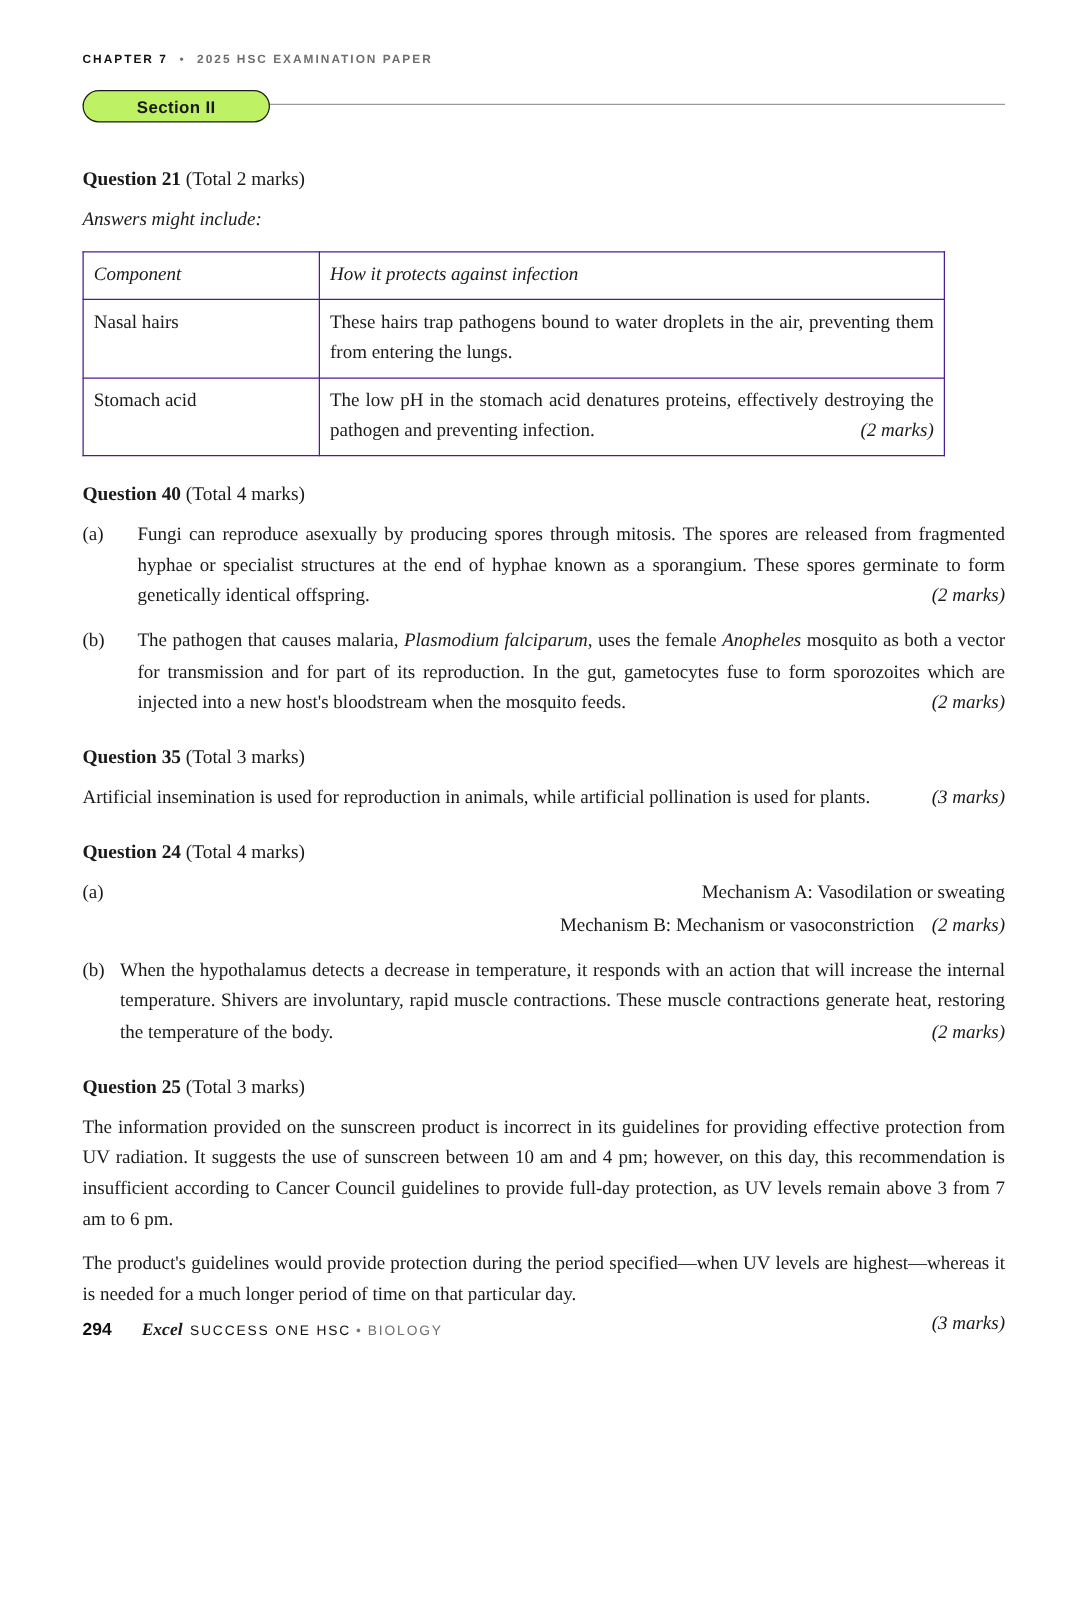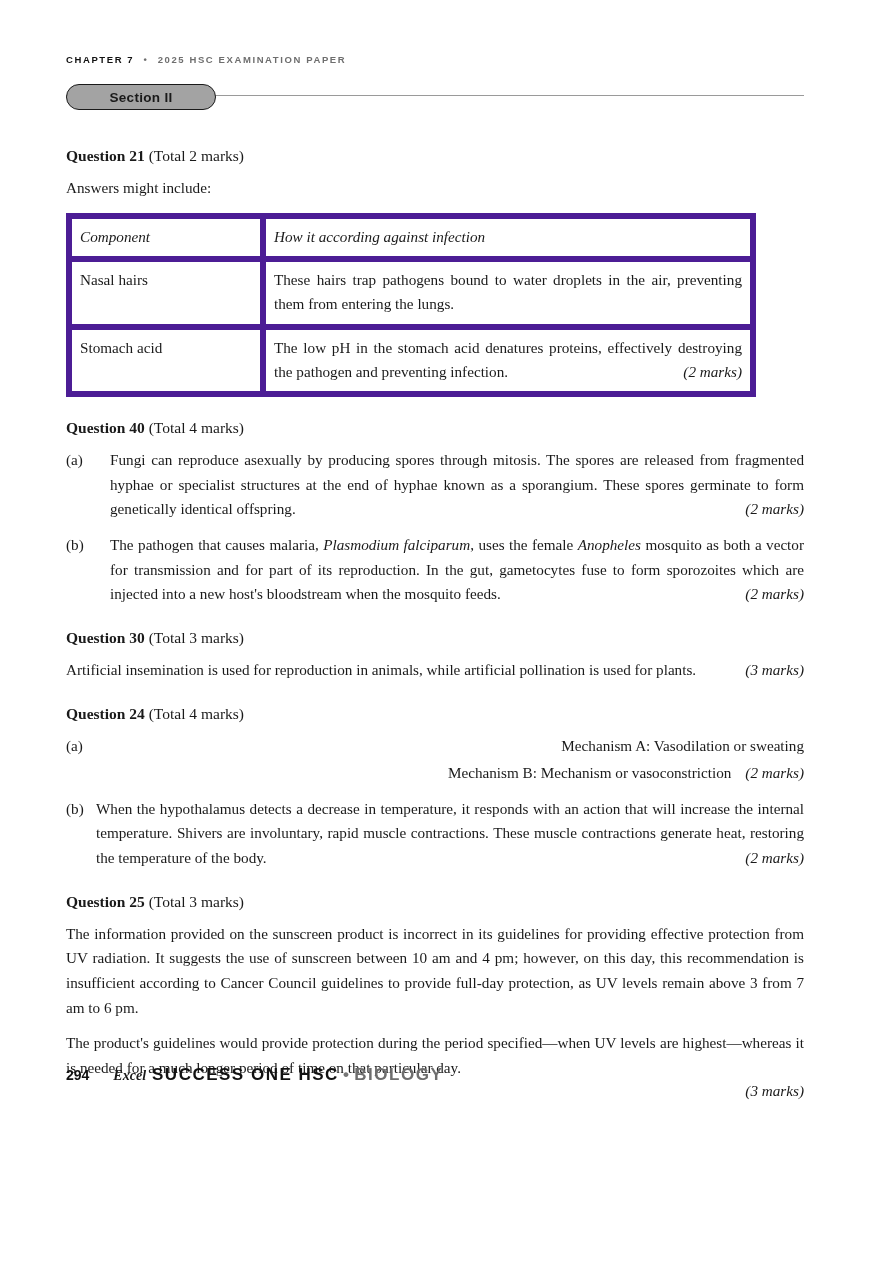--- a/index.html
+++ b/index.html
@@ -10,21 +10,21 @@
     width: 870px;
     height: 1280px;
     background: #ffffff;
     font-family: "Liberation Serif", serif;
     color: #1a1a1a;
     position: relative;
     overflow: hidden;
   }
   .page {
     position: absolute;
-    left: 0; top: 12px;
+    left: 0; top: 0;
     width: 870px;
     height: 1111px;
     box-sizing: border-box;
     padding: 36px 66px 0 66px;
   }
 
   
   .runhead {
     font-family: "Liberation Sans", sans-serif;
     font-size: 9.5px;
@@ -52,21 +52,21 @@
   }
   .section-pill {
     position: absolute;
     left: 0;
     top: -11px;
     box-sizing: border-box;
     height: 26px;
     min-width: 150px;
     border: 1.3px solid #1a1a1a;
     border-radius: 13px;
-    background: #a3a3a3;
+    background: #bef264;
     display: flex;
     align-items: center;
     justify-content: center;
     padding: 0 18px;
     font-family: "Liberation Sans", sans-serif;
     font-size: 13.5px;
     font-weight: bold;
     letter-spacing: 0.3px;
   }
 
@@ -77,31 +77,31 @@
   }
   .q-head .qnum { font-weight: bold; }
   .q-head .qmarks { font-weight: normal; }
 
   .para {
     font-size: 15.2px;
     line-height: 1.62;
     margin: 11px 0 0 0;
     text-align: justify;
   }
-  .para.nojustify { text-align: left; }
+  .para.nojustify { text-align: left; font-style: italic; }
 
   
   table.answer-table {
     margin-top: 12px;
     border-collapse: collapse;
     width: 690px;
     table-layout: fixed;
   }
   table.answer-table td {
-    border: 6px solid #4c1d95;
+    border: 1px solid #4c1d95;
     padding: 6px 8px 7px 8px;
     font-size: 15.2px;
     line-height: 1.6;
     vertical-align: top;
     text-align: justify;
   }
   table.answer-table td.col-a { width: 172px; text-align: left; }
   table.answer-table tr.head td { font-style: italic; }
   .marks-right { float: right; font-style: italic; }
 
@@ -151,22 +151,22 @@
     margin-right: 24px;
   }
   .footer .brand {
     font-family: "Liberation Serif", serif;
     font-style: italic;
     font-weight: bold;
     font-size: 14px;
     margin-right: 6px;
   }
   .footer .rest {
-    font-size: 17px;
-    font-weight: bold;
+    font-size: 11px;
+    font-weight: normal;
     letter-spacing: 1.5px;
     color: #111;
   }
   .footer .dot { color: #777; padding: 0 4px; }
   .footer .subject { color: #6e6e6e; }
 </style>
 </head>
 <body>
 
 <div class="page">
@@ -188,21 +188,21 @@
     <div class="q-head">
       <span class="qnum">Question 21</span>
       <span class="qmarks">(Total 2 marks)</span>
     </div>
     <div class="para nojustify">Answers might include:</div>
 
     <table class="answer-table">
       <tbody>
           <tr class="head">
         <td class="col-a">Component</td>
-        <td>How it according against infection</td>
+        <td>How it protects against infection</td>
       </tr>
       <tr>
         <td class="col-a">Nasal hairs</td>
         <td>These hairs trap pathogens bound to water droplets in the air, preventing them from entering the lungs.</td>
       </tr>
       <tr>
         <td class="col-a">Stomach acid</td>
         <td><span>The low pH in the stomach acid denatures proteins, effectively destroying the pathogen and preventing infection.</span><span class="marks-right">(2 marks)</span></td>
       </tr>
     </tbody>
@@ -221,21 +221,21 @@
     </div>
 
     <div class="item">
       <div class="lbl">(b)</div>
       <div class="body"><span>The pathogen that causes malaria, </span><i>Plasmodium falciparum</i><span>, uses the female </span><i>Anopheles</i><span> mosquito as both a vector for transmission and for part of its reproduction. In the gut, gametocytes fuse to form sporozoites which are injected into a new host's bloodstream when the mosquito feeds.</span><span class="trailing-marks">(2 marks)</span></div>
     </div>
   </div>
 
   <div>
     <div class="q-head">
-      <span class="qnum">Question 30</span>
+      <span class="qnum">Question 35</span>
       <span class="qmarks">(Total 3 marks)</span>
     </div>
     <div class="para"><span>Artificial insemination is used for reproduction in animals, while artificial pollination is used for plants.</span><span class="trailing-marks">(3 marks)</span></div>
   </div>
 
   <div>
     <div class="q-head">
       <span class="qnum">Question 24</span>
       <span class="qmarks">(Total 4 marks)</span>
     </div>

